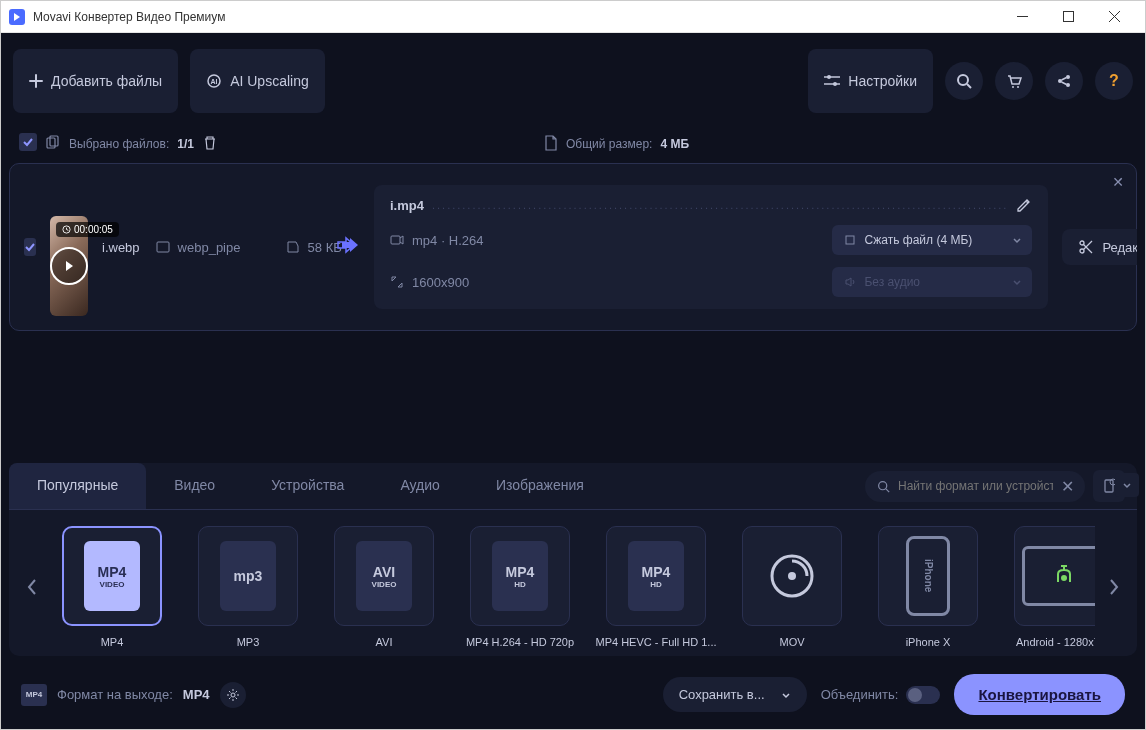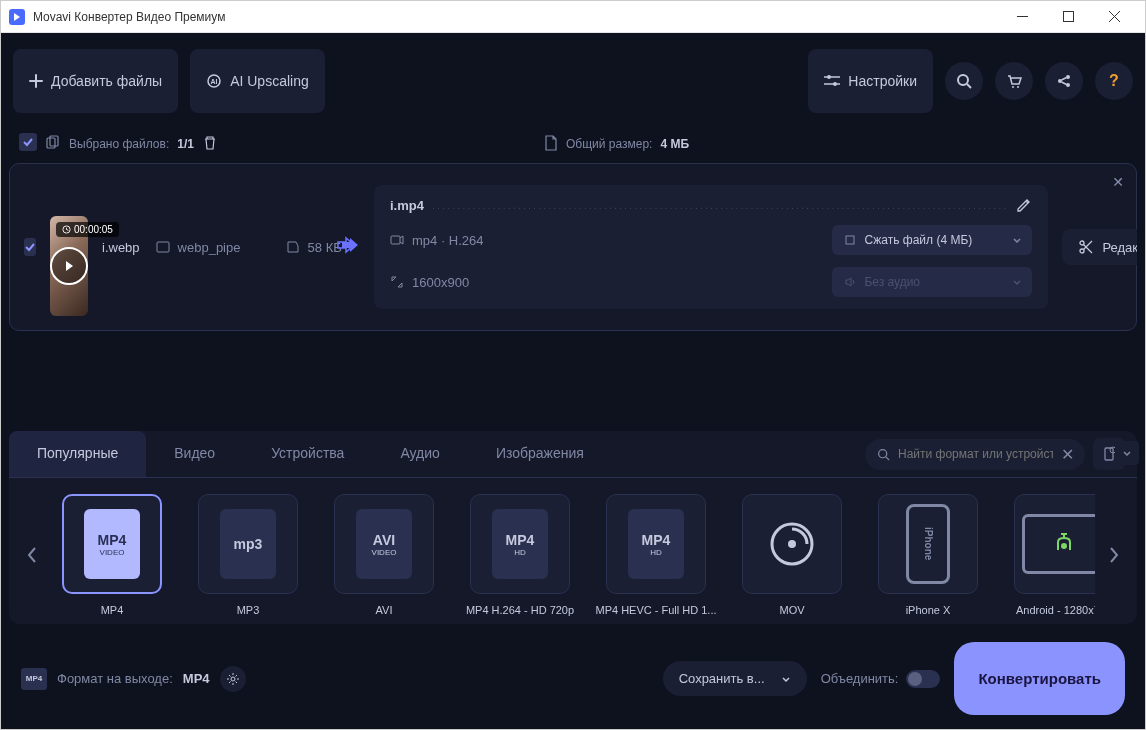--- a/index.html
+++ b/index.html
@@ -64,35 +64,35 @@
 
 .format-grid-wrap { display: flex; align-items: center; padding: 16px 8px 8px; gap: 4px; }
 .nav-arrow { width: 30px; height: 100px; display: flex; align-items: center; justify-content: center; cursor: pointer; color: #8088a5; }
 .format-grid { flex: 1; display: flex; gap: 14px; overflow: hidden; }
 .format-card { width: 122px; display: flex; flex-direction: column; align-items: center; gap: 10px; cursor: pointer; }
 .format-box { width: 100px; height: 100px; background: #1a1f33; border: 1px solid #2a3050; border-radius: 10px; display: flex; align-items: center; justify-content: center; }
 .format-card.active .format-box { border: 2px solid #8b93ff; }
 .format-box .fdoc { width: 56px; height: 70px; border-radius: 6px; display:flex; flex-direction:column; align-items:center; justify-content:center; position:relative; font-weight:bold; font-size:14px; }
 .format-box .fdoc.light { background: #b3b9ff; color: #2a2f55; }
 .format-box .fdoc.dark { background: #2a3050; color: #c5c9dd; }
-.format-box .fdoc .sub { font-size: 8px; font-weight: normal; }
+.format-box .fdoc .sub { font-size: 8px; font-weight: bold; }
 .format-box .phone { width: 44px; height: 80px; border: 3px solid #8088a5; border-radius: 8px; display:flex; align-items:center; justify-content:center; }
 .format-box .tablet { width: 84px; height: 60px; border: 3px solid #8088a5; border-radius: 6px; display:flex; align-items:center; justify-content:center; }
 .format-label { font-size: 11px; color: #c5c9dd; text-align: center; white-space: nowrap; overflow: hidden; text-overflow: ellipsis; width: 122px; }
 
 .bottom-bar { display: flex; align-items: center; gap: 14px; padding: 10px 12px 6px; }
 .out-format { display: flex; align-items: center; gap: 10px; font-size: 13px; color: #8088a5; }
 .out-badge { width: 26px; height: 22px; background: #2a3050; border-radius: 3px; display:flex; align-items:center; justify-content:center; font-size:8px; color:#c5c9dd; font-weight:bold; }
 .out-format .val { color: #c5c9dd; font-weight: 600; }
 .gear-btn { width: 26px; height: 26px; background: #1a1f33; border-radius: 50%; display:flex; align-items:center; justify-content:center; cursor:pointer; }
 .save-select { background: #1a1f33; border: none; border-radius: 18px; padding: 10px 16px; color: #c5c9dd; font-size: 13px; display:flex; align-items:center; gap:16px; cursor:pointer; }
 .merge-toggle { display:flex; align-items:center; gap:8px; font-size:13px; color:#8088a5; }
 .toggle { width: 34px; height: 18px; background: #2a3050; border-radius: 10px; position: relative; cursor:pointer; }
 .toggle::after { content:''; position:absolute; width:14px; height:14px; background:#5a6080; border-radius:50%; top:2px; left:2px; }
-.convert-btn { background: #8b93ff; color: #1a1540; border: none; border-radius: 20px; padding: 28px 24px; font-size: 15px; font-weight: 700; cursor: pointer; }
+.convert-btn { background: #8b93ff; color: #1a1540; border: none; border-radius: 20px; padding: 12px 24px; font-size: 15px; font-weight: 700; cursor: pointer; text-decoration: underline; }
 
 svg { flex-shrink: 0; }
 </style>
 </head>
 <body>
 
 <div class="window">
   <div class="titlebar">
     <svg class="app-icon" viewBox="0 0 16 16">
         <rect width="16" height="16" rx="3" fill="#4a6bff"></rect>

